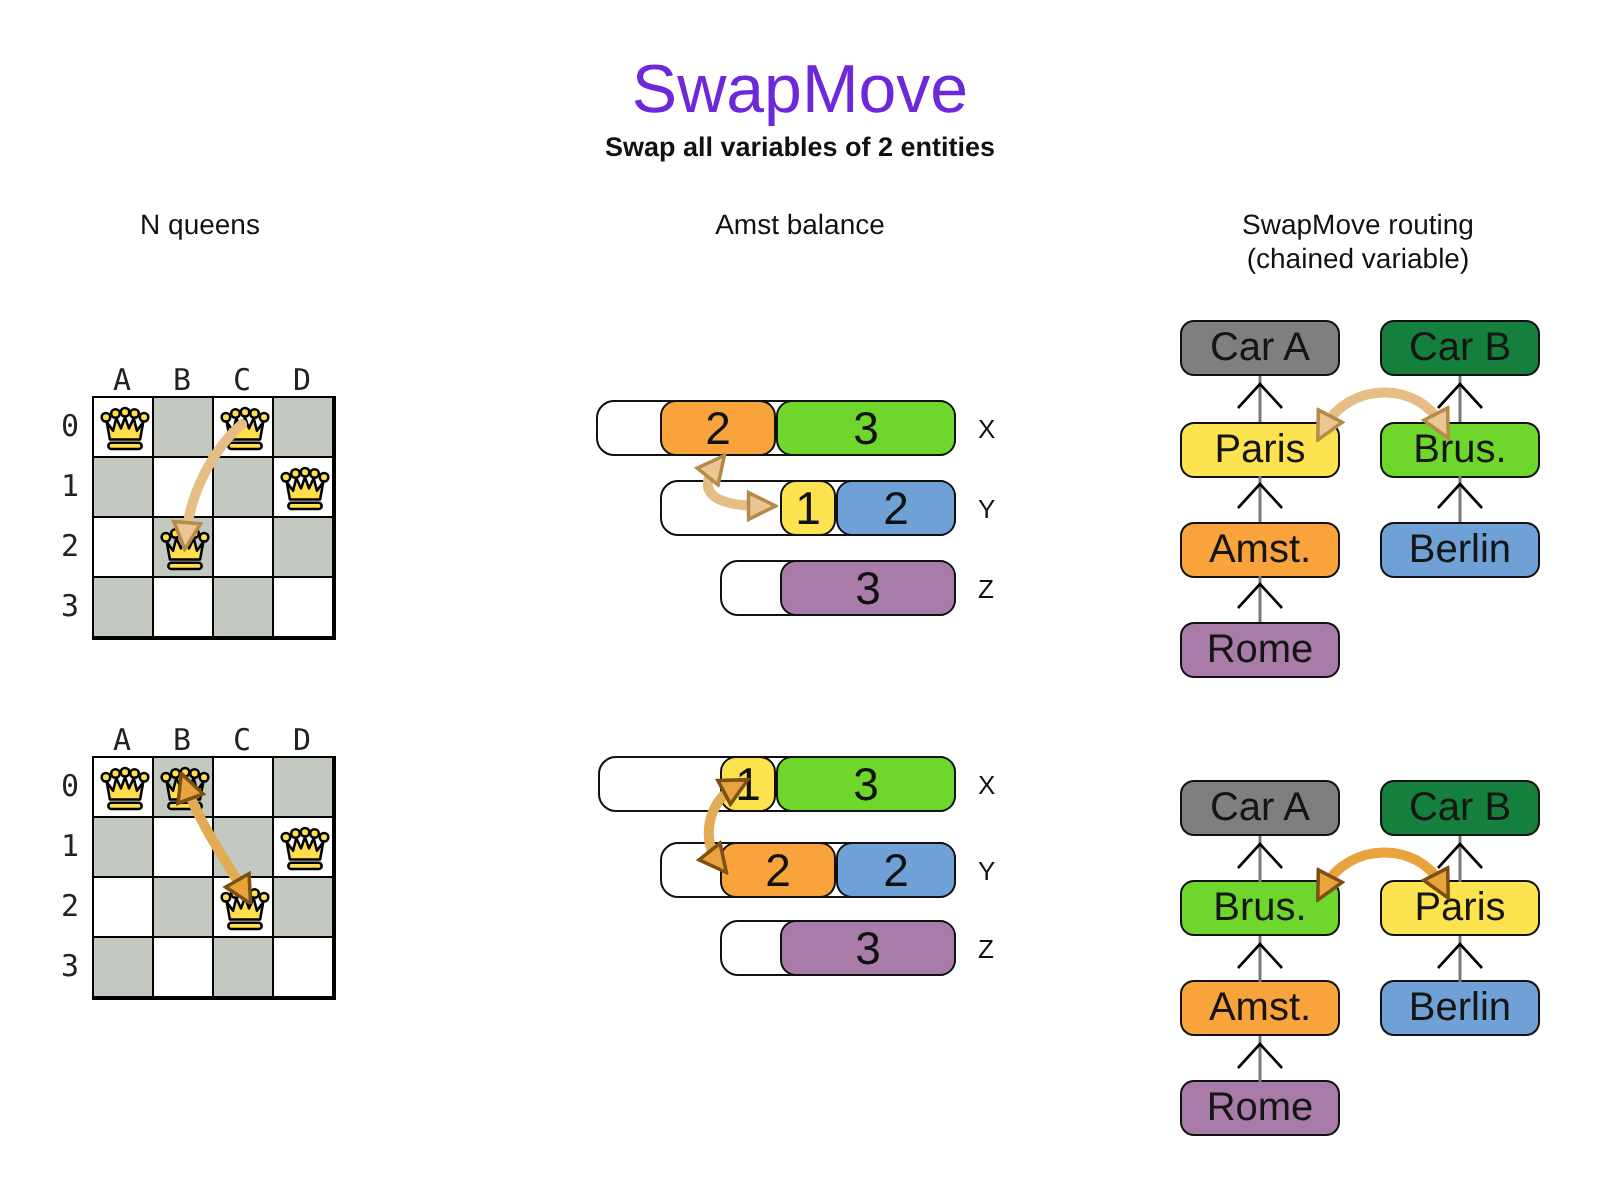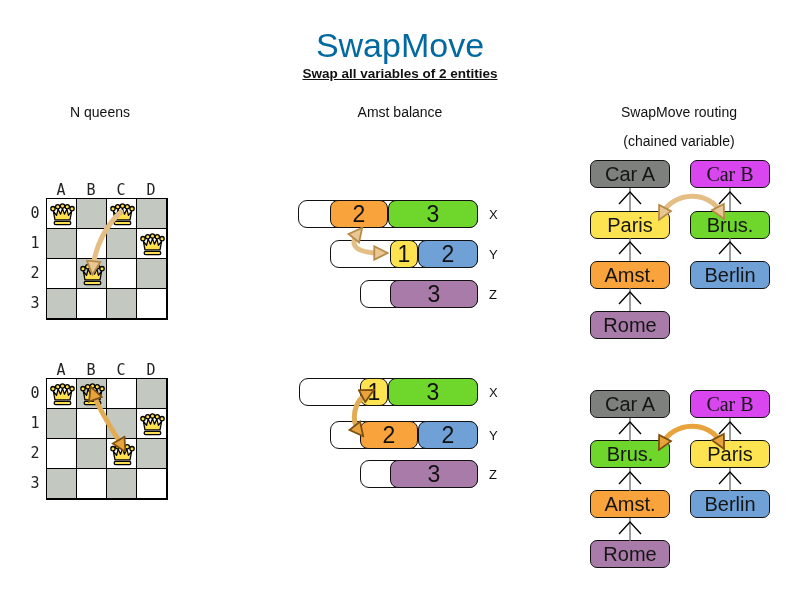--- a/index.html
+++ b/index.html
@@ -1,21 +1,21 @@
 <!DOCTYPE html>
 <html><head>
 <meta charset="utf-8">
 <style>
   html,body{margin:0;padding:0;background:#fff;}
   #canvas{position:relative;width:800px;height:600px;background:#ffffff;overflow:hidden;
           font-family:"Liberation Sans",sans-serif;color:#111;}
   .abs{position:absolute;}
 
-  .title{left:0;top:26px;width:800px;font-size:34px;line-height:38px;text-align:center;color:#0369a1;}
-  .subtitle{left:0;top:66px;width:800px;font-size:13.5px;font-weight:600;text-align:center;color:#111;text-decoration:underline;}
+  .title{left:0;top:26px;width:800px;font-size:34px;line-height:38px;text-align:center;color:#6d28d9;}
+  .subtitle{left:0;top:66px;width:800px;font-size:13.5px;font-weight:600;text-align:center;color:#111;}
   .colhead{font-size:14px;line-height:17px;text-align:center;color:#111;}
 
   
   .board{width:120px;height:120px;border:1.5px solid #000;box-sizing:content-box;
     background-image:
       repeating-linear-gradient(to right,transparent 0 29px,#000 29px 30px),
       repeating-linear-gradient(to bottom,transparent 0 29px,#000 29px 30px),
       repeating-conic-gradient(#C3C9C1 0% 25%,#ffffff 25% 50%);
     background-size:auto,auto,60px 60px;}
   .sq-label{width:30px;font-size:15px;text-align:center;color:#222;
@@ -28,21 +28,21 @@
   .bar{height:28px;background:#fff;border:1.6px solid #111;border-radius:9px;box-sizing:border-box;}
   .seg{height:28px;border:1.6px solid #111;border-radius:8px;box-sizing:border-box;
        display:flex;align-items:center;justify-content:center;font-size:23px;color:#111;}
   .c-orange{background:#F8A33B;} .c-green{background:#6FD62C;} .c-yellow{background:#FCE34F;}
   .c-blue{background:#6FA0D6;} .c-purple{background:#A97BA9;}
   .axis-label{font-size:13px;color:#111;}
 
   
   .vbox{width:80px;height:28px;border:1.6px solid #111;border-radius:7px;box-sizing:border-box;
         display:flex;align-items:center;justify-content:center;font-size:20px;color:#151515;}
-  .c-cardark{background:#7D807D;align-items:center;} .c-carlight{background:#d946ef;font-family:Liberation Serif, serif;}
+  .c-cardark{background:#7D807D;align-items:center;} .c-carlight{background:#15803d;}
 </style>
 </head>
 <body>
 
 <div id="canvas">
 
   <svg width="0" height="0" style="position:absolute" aria-hidden="true">
     <symbol id="queen" viewBox="0 0 34 30">
       <g stroke="#000" stroke-width="1.6" fill="#FFDF4D" stroke-linejoin="round">
         <circle cx="5" cy="7" r="2.7"></circle>
@@ -55,21 +55,21 @@
       </g>
     </symbol>
   </svg>
 
   <div class="abs title">SwapMove</div>
   <div class="abs subtitle">Swap all variables of 2 entities</div>
 
   <div class="abs colhead" style="left:20px;top:104px;width:160px">N queens</div>
   <div class="abs colhead" style="left:320px;top:104px;width:160px">Amst balance</div>
   <div class="abs colhead" style="left:599px;top:104px;width:160px">SwapMove routing</div>
-  <div class="abs colhead" style="left:599px;top:133px;width:160px">(chained variable)</div>
+  <div class="abs colhead" style="left:599px;top:121px;width:160px">(chained variable)</div>
 
   <div class="abs sq-label" style="left:46px;top:181px">A</div>
   <div class="abs sq-label" style="left:76px;top:181px">B</div>
   <div class="abs sq-label" style="left:106px;top:181px">C</div>
   <div class="abs sq-label" style="left:136px;top:181px">D</div>
   <div class="abs row-label" style="left:26px;top:204px">0</div>
   <div class="abs row-label" style="left:26px;top:234px">1</div>
   <div class="abs row-label" style="left:26px;top:264px">2</div>
   <div class="abs row-label" style="left:26px;top:294px">3</div>
 

